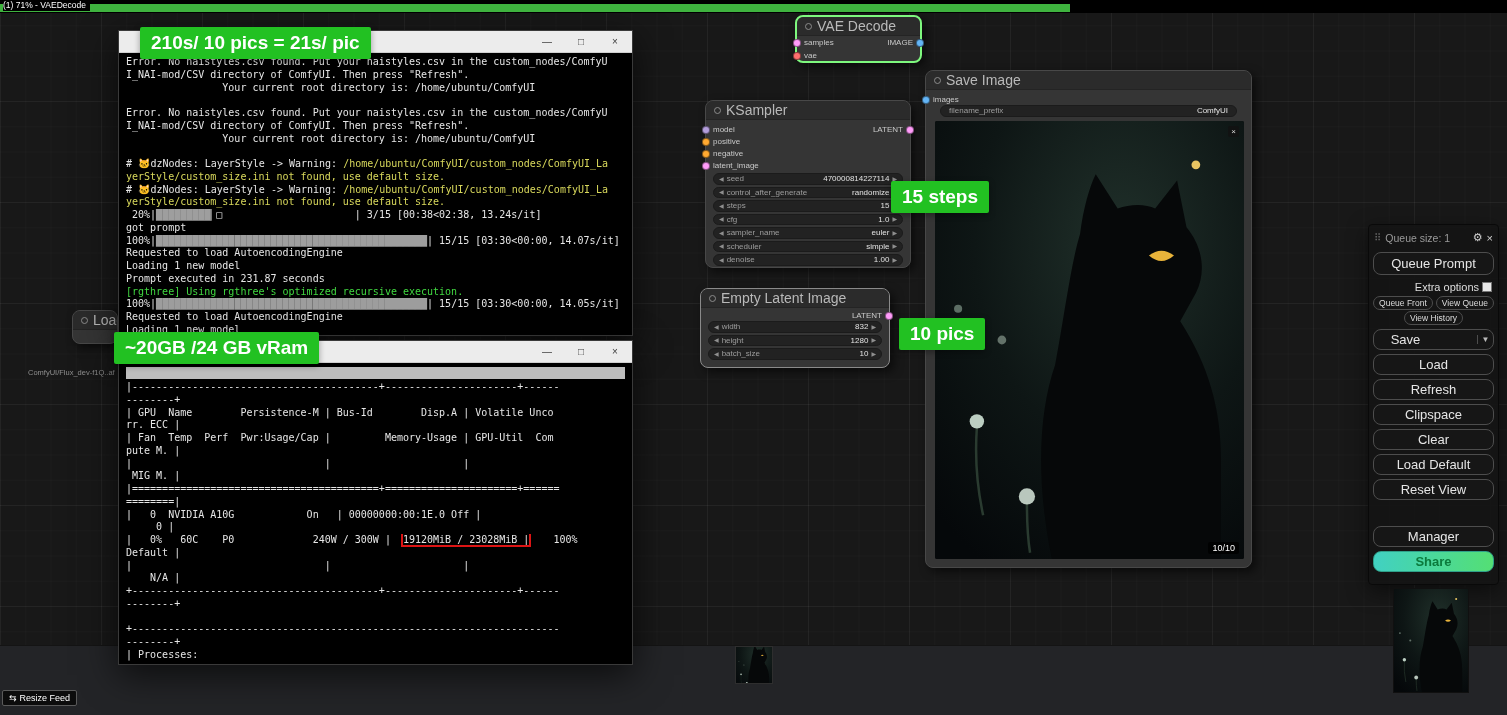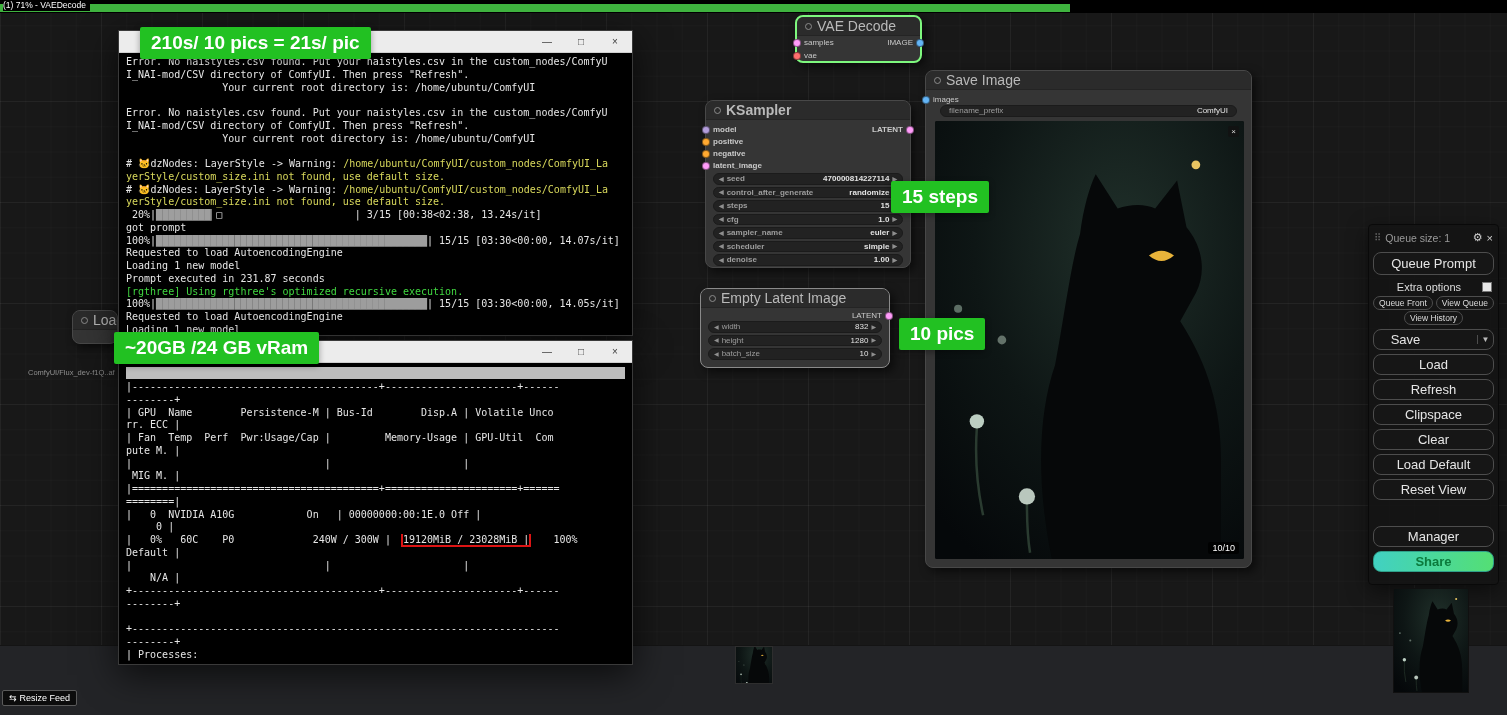--- a/index.html
+++ b/index.html
@@ -78,21 +78,21 @@
 
   
   .sidebar { position:absolute; left:1368px; top:224px; width:131px; z-index:40; background:rgba(20,20,20,.93); border:1px solid #090909; border-radius:4px; padding:4px 4px 8px 4px; box-shadow:0 6px 20px rgba(0,0,0,.5); }
   .sb-header { display:flex; align-items:center; gap:4px; padding:2px 1px 4px 1px; color:#9a9a9a; font-size:10.5px; }
   .sb-drag { color:#666; font-size:10px; cursor:grab; }
   .sb-qlabel { flex:1; }
   .sb-gear { color:#cfcfcf; font-size:11px; }
   .sb-close { color:#cfcfcf; font-size:11px; }
   .sb-btn { display:block; width:100%; background:#161616; border:1px solid #4d4d4d; border-radius:8px; color:#e5e5e5; text-align:center; font-size:13px; padding:2px 0; margin:4px 0; font-family:"Liberation Sans",sans-serif; }
   .sb-btn.big { font-size:13px; padding:3px 0; }
-  .sb-extra { display:flex; align-items:center; justify-content:flex-end; gap:21px; color:#ddd; font-size:11px; padding:2px 2px; }
+  .sb-extra { display:flex; align-items:center; justify-content:flex-end; gap:3px; color:#ddd; font-size:11px; padding:2px 2px; }
   .sb-check { width:10px; height:10px; background:#e8e8e8; border:1px solid #777; display:inline-block; }
   .sb-minirow { display:flex; justify-content:center; gap:3px; margin:1px 0; }
   .sb-mini { background:#161616; border:1px solid #4d4d4d; border-radius:8px; color:#ddd; font-size:8.5px; padding:1px 5px; font-family:"Liberation Sans",sans-serif; }
   .sb-split { display:flex; align-items:center; background:#161616; border:1px solid #4d4d4d; border-radius:8px; color:#e5e5e5; margin:4px 0;gap:40px; }
   .split-label { flex:1; text-align:center; font-size:13px; padding:2px 0; }
   .split-arrow { width:16px; border-left:1px solid #4d4d4d; font-size:8px; display:flex; align-items:center; justify-content:center; color:#bbb; }
   .sb-btn.manager { margin-top:26px; }
   .sb-btn.share { background:linear-gradient(90deg,#41d1c2,#54df74); color:#0b7a3c; font-weight:bold; border-color:#2fa08a; }
 
   
@@ -145,21 +145,21 @@
   </svg>
 
   <div class="node" style="left:72px; top:310px; width:46px; height:34px;">
     <div class="ntitle">
       <span class="ndot"></span>
       <span>Load C</span>
     </div>
   </div>
   <div class="ckpt-caption">ComfyUI/Flux_dev-f1Q..af</div>
 
-  <div class="node" style="left:705px; top:100px; width:206px; height:168px;font-weight:bold;">
+  <div class="node" style="left:705px; top:100px; width:206px; height:168px;">
     <div class="ntitle">
       <span class="ndot"></span>
       <span>KSampler</span>
     </div>
     <div class="port in" style="top:24px">
         <span class="pdot c-model"></span>
         <span>model</span>
       </div>
     <div class="port in" style="top:36px">
         <span class="pdot c-cond"></span>

